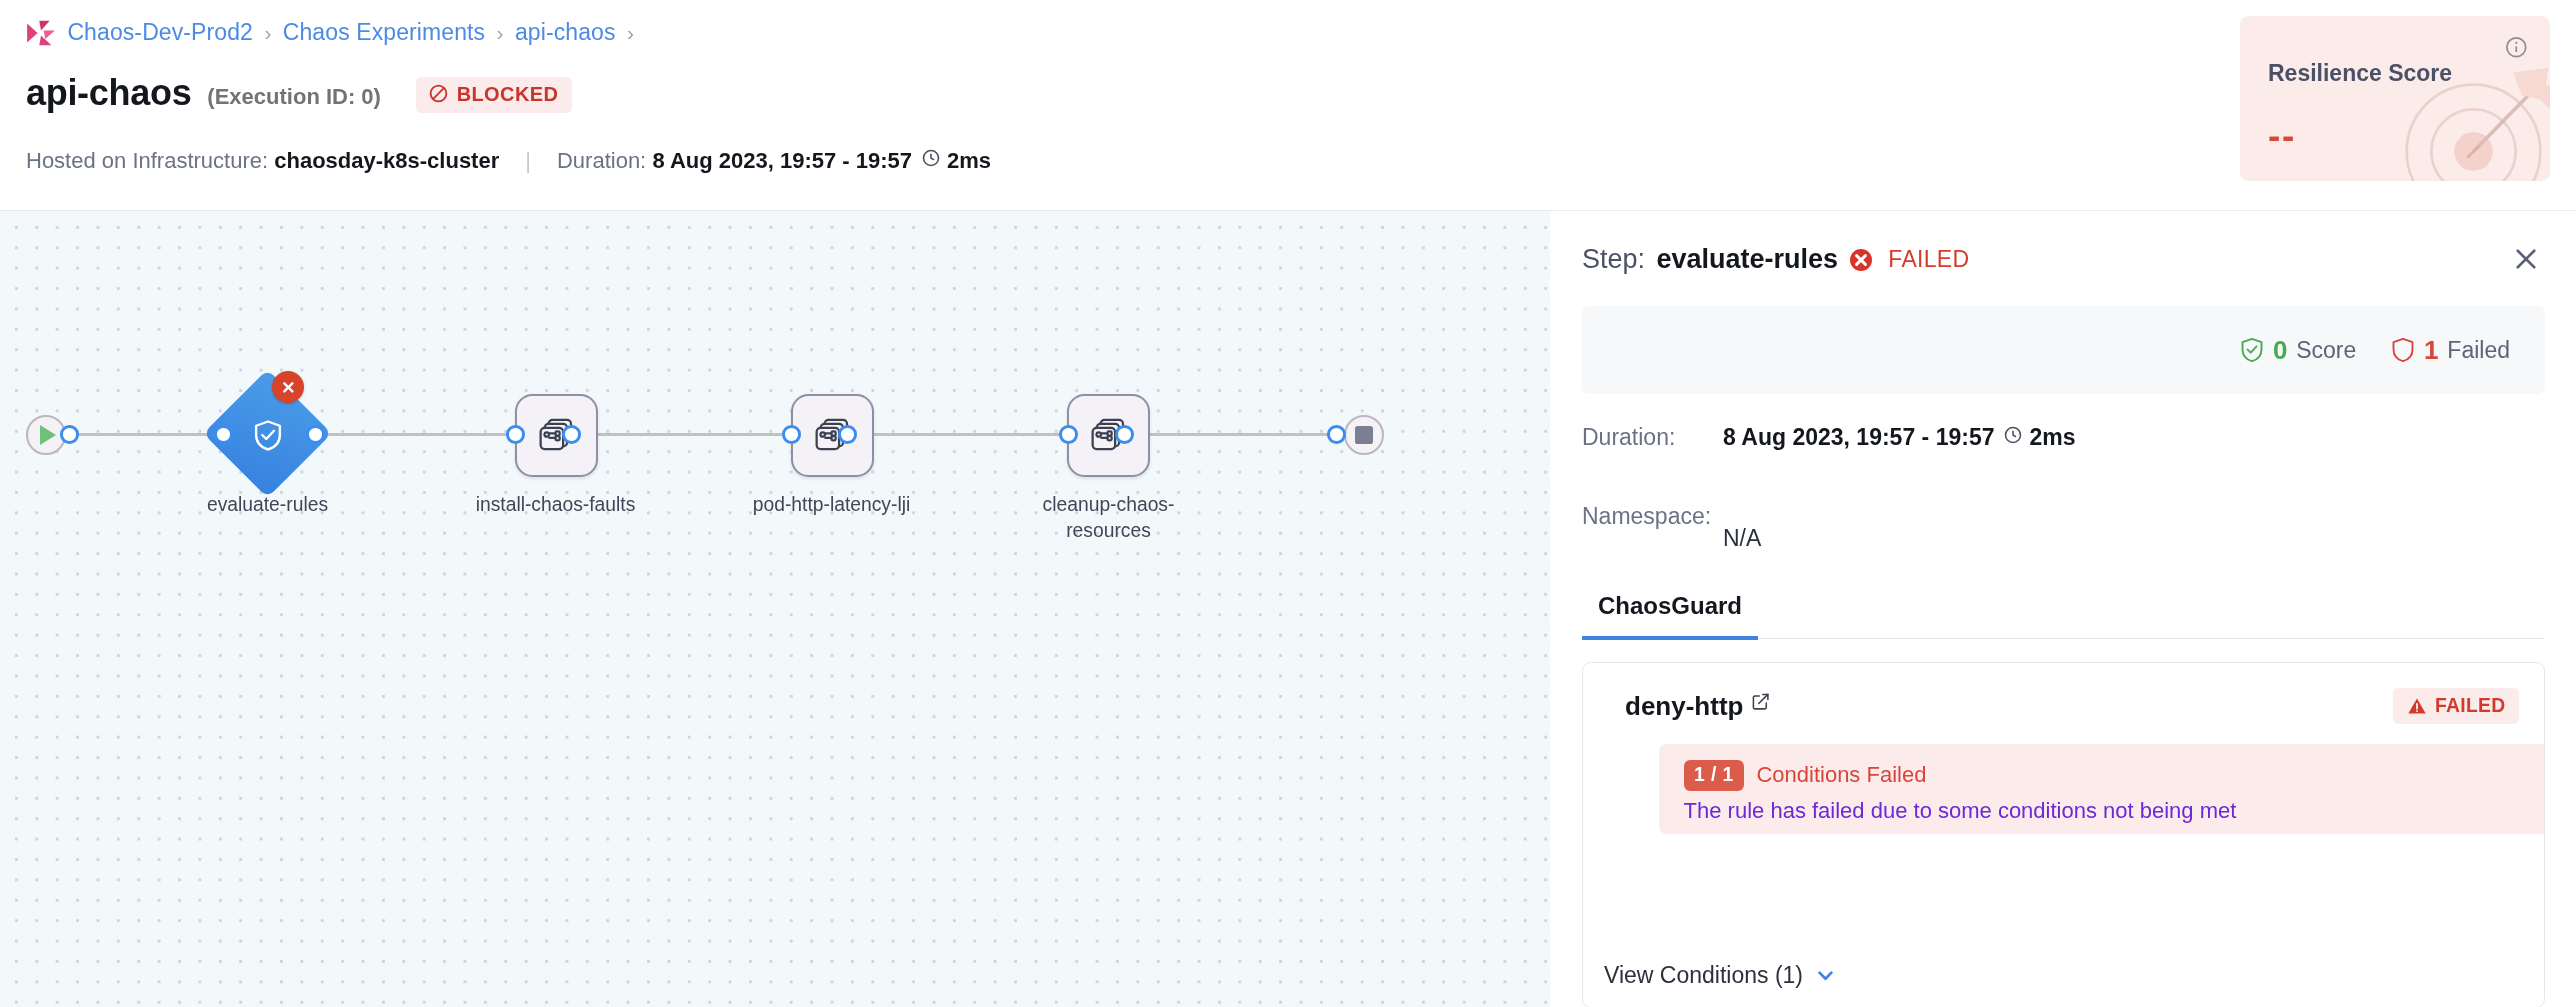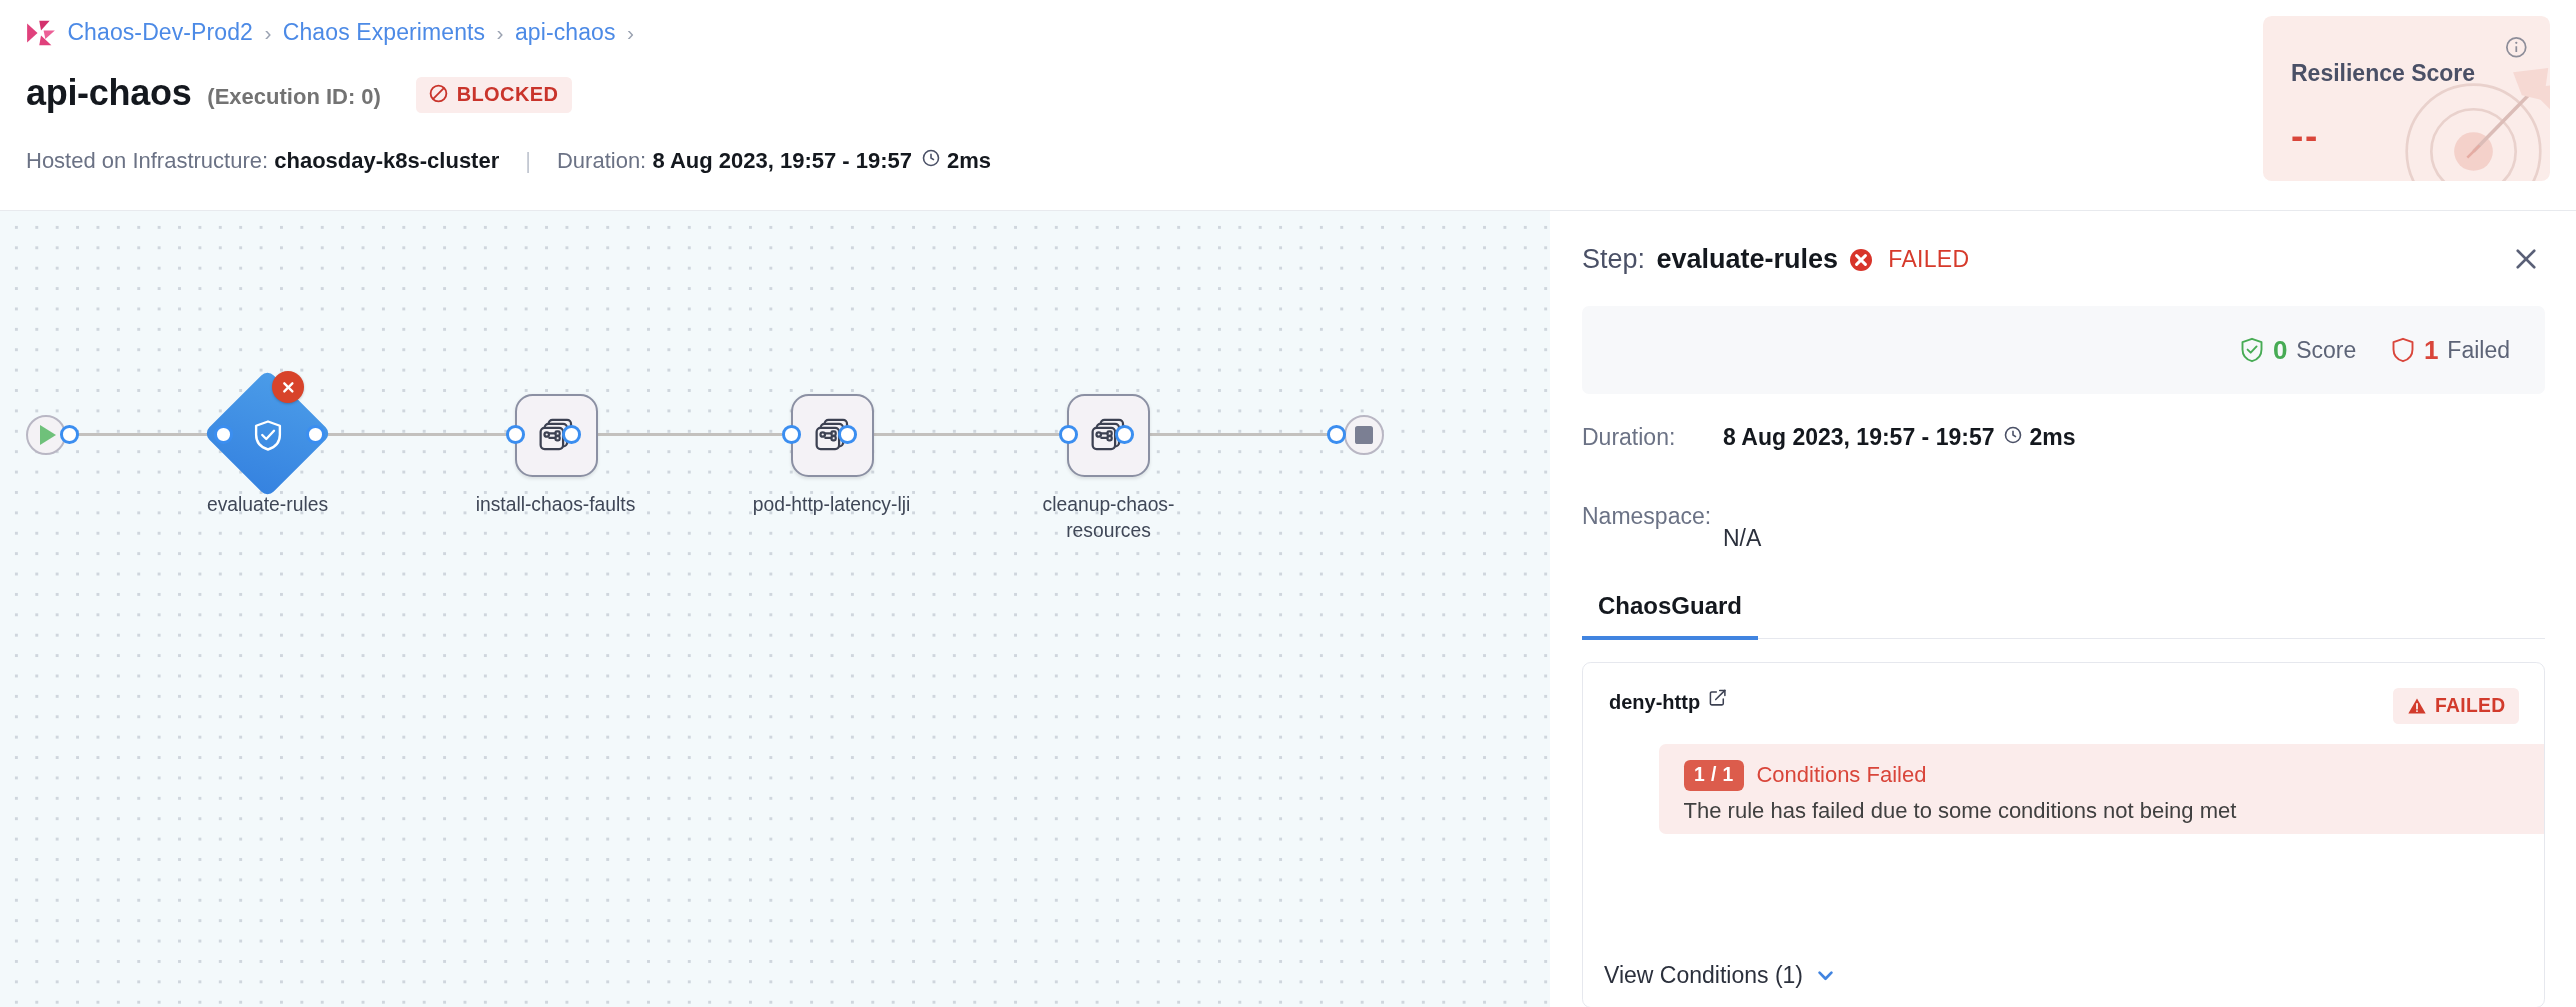--- a/index.html
+++ b/index.html
@@ -49,21 +49,21 @@
     position: absolute; left: 26px; top: 148px;
     display: flex; align-items: center; font-size: 22px; color: #6b7285;
   }
   .meta-row .strong { color: #14181e; font-weight: 700; }
   .meta-div { color: #c3c8d2; margin: 0 26px; }
   .clock-ic { display:inline-block; vertical-align:-2.6px; margin: 0 6.2px 0 8.8px; }
 
   
   .resil-card {
     position: absolute; right: 26px; top: 16px;
-    width: 287px; height: 165px;
+    width: 310px; height: 165px;
     background: #fbece9; border-radius: 8.8px;
     overflow: hidden;
   }
   .resil-title {
     position: absolute; left: 28px; top: 44px;
     font-size: 23px; font-weight: 700; color: #4a5066;
   }
   .resil-value {
     position: absolute; left: 28px; top: 101px;
     font-size: 37px; font-weight: 700; color: #d9453a; letter-spacing: 1.8px;
@@ -195,21 +195,21 @@
   .rule-card {
     position: absolute; left: 32px; top: 451px;
     width: 963px; height: 346px;
     background: #ffffff; border: 1.8px solid #e6e8ee;
     border-radius: 8.8px; overflow: hidden;
   }
   .rule-head {
     position: absolute; left: 26px; top: 28px;
     display: flex; align-items: center; gap: 8px;
   }
-  .rule-name { font-size: 20px; font-weight: 700; color: #14181e; }
+  .rule-name { font-size: 26px; font-weight: 700; color: #14181e; margin-left: 16px; }
   .failed-pill {
     position: absolute; right: 24.6px; top: 24.6px;
     display: inline-flex; align-items: center; gap: 8px;
     background: #fbeceb; border-radius: 5.3px; padding: 7px 14px;
   }
   .failed-pill .txt { color: #d23b2c; font-size: 19.3px; font-weight: 700; letter-spacing: 0.3px; }
 
   .cond-box {
     position: absolute; left: 76px; top: 81px;
     width: 967px; height: 90px;
@@ -219,21 +219,21 @@
     position: absolute; left: 24.6px; top: 16px;
     display: flex; align-items: center; gap: 12.3px;
   }
   .cond-chip {
     background: #dc5c4c; color: #ffffff; border-radius: 6.2px;
     font-size: 19.3px; font-weight: 700; padding: 4.4px 10.5px; letter-spacing: 0.4px;
   }
   .cond-title { color: #d9453a; font-size: 22px; font-weight: 400; }
   .cond-desc {
     position: absolute; left: 24.6px; top: 54px;
-    font-size: 22px; color: #404040;
+    font-size: 22px; color: #6d28d9;
   }
   .view-cond {
     position: absolute; left: 21px; bottom: 17.6px;
     display: flex; align-items: center; gap: 11.4px;
     font-size: 23px; color: #2b303c; cursor: pointer;
   }
 </style>
 </head>
 <body>
 

